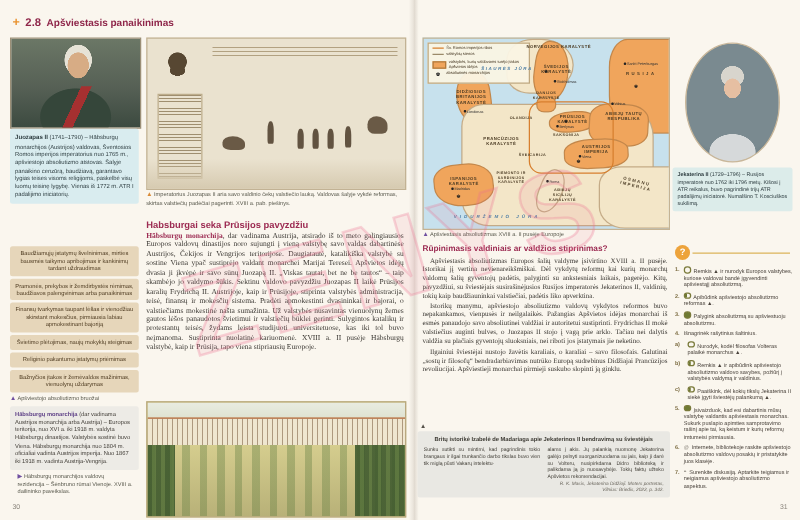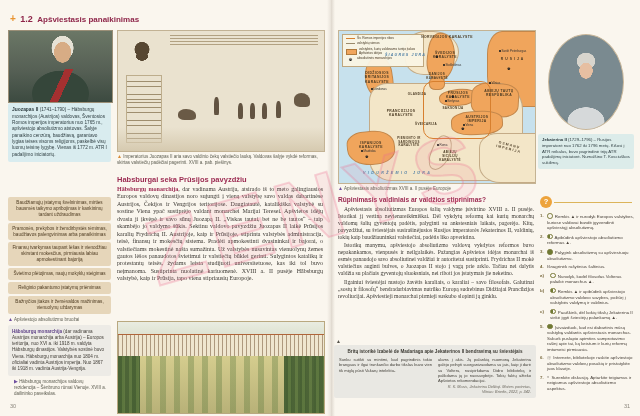--- a/index.html
+++ b/index.html
@@ -105,21 +105,21 @@
       color:rgba(236,110,145,.10);-webkit-text-stroke:2px rgba(236,110,145,.28);
       pointer-events:none;}
 </style>
 </head>
 <body>
 
 <div class="abs gutter"></div>
 
 <div class="abs" style="left:10px;top:8px;">
   <span class="hdr-plus">+</span>
-  <span class="hdr-num">1.2</span>
+  <span class="hdr-num">2.8</span>
   <span class="hdr-title">Apšviestasis panaikinimas</span>
 </div>
 
 <div class="abs portrait" style="left:8px;top:30px;width:103px;height:71px;">
   <div class="abs sash" style="left:30px;top:38px;width:44px;height:33px;"></div>
 </div>
 
 <div class="abs bluebox" style="left:8px;top:103px;width:95px;">
   <b>Juozapas II</b>
   <span>(1741–1790) – Hābsburgų monarchijos (Austrijos) valdovas, Šventosios Romos imperijos imperatorius nuo 1765 m., apšviestojo absoliutizmo atstovas. Šalyje panaikino cenzūrą, baudžiavą, garantavo lygias teises visoms religijoms, paskelbė visų luomų teisinę lygybę. Vienas iš 1772 m. ATR I padalijimo iniciatorių.</span>

